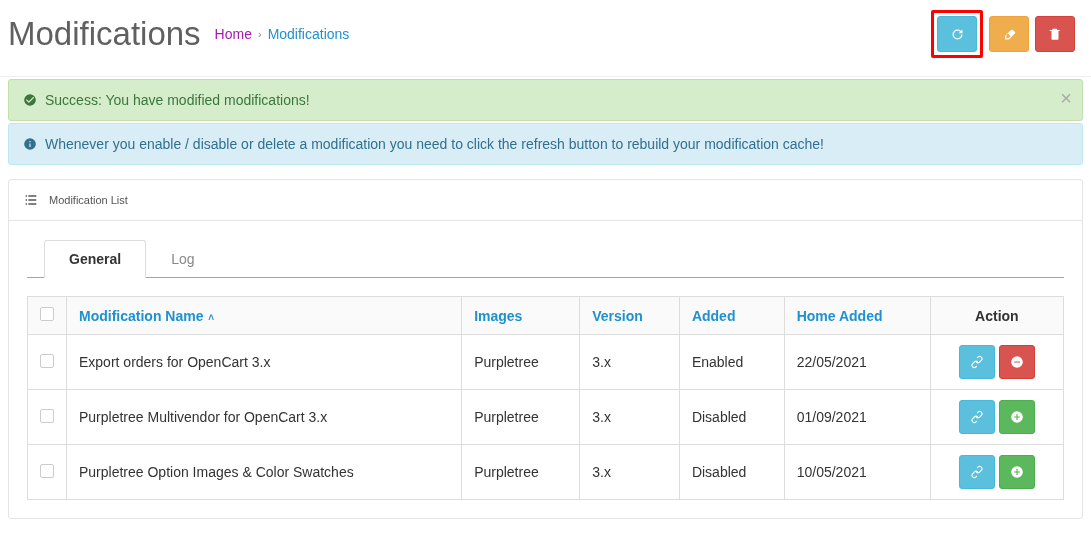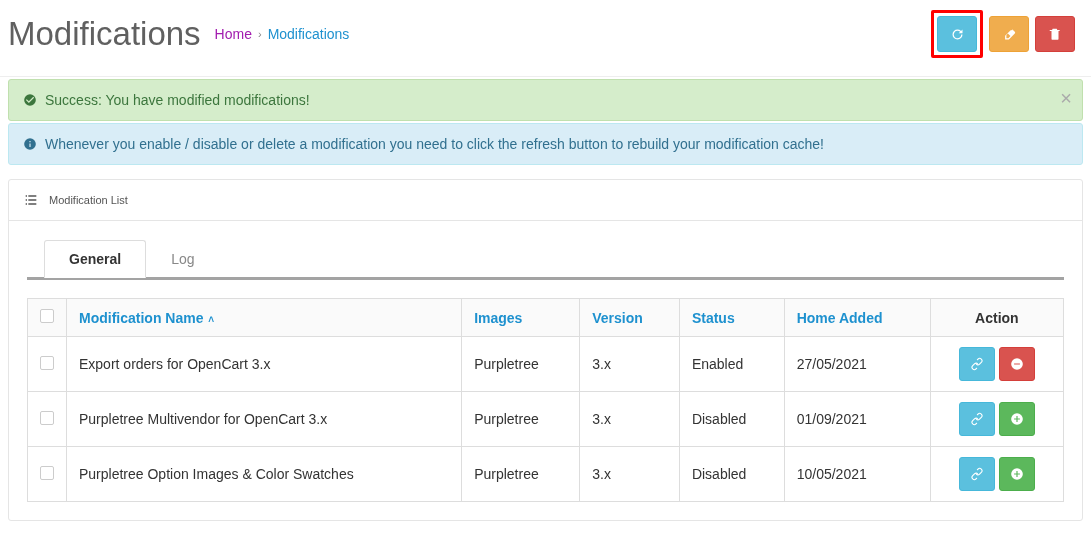--- a/index.html
+++ b/index.html
@@ -19,21 +19,21 @@
 .btn-green { background: #5cb85c; border-color: #4cae4c; }
 .btn svg { fill: #fff; }
 .highlight-box { border: 3px solid #ff0000; padding: 3px; border-radius: 2px; }
 .alert { margin: 2px 8px 0 8px; padding: 12px 14px; border-radius: 3px; position: relative; display: flex; align-items: center; gap: 8px; }
 .alert-success { background: #d5edcb; border: 1px solid #c0e0ae; color: #3c763d; }
 .alert-info { background: #d9edf7; border: 1px solid #bce8f1; color: #31708f; }
 .alert .close { position: absolute; right: 10px; top: 8px; background: none; border: none; font-size: 20px; color: #aaa; cursor: pointer; line-height: 1; }
 .panel { margin: 14px 8px 0 8px; border: 1px solid #e5e5e5; border-radius: 3px; }
 .panel-heading { padding: 12px 14px; display: flex; align-items: center; gap: 10px; border-bottom: 1px solid #e5e5e5; color: #555; font-size: 11px; }
 .panel-body { padding: 18px; }
-.tabs { display: flex; border-bottom: 3px solid #a3a3a3; margin-bottom: 18px; padding-left: 17px; }
+.tabs { display: flex; border-bottom: 1px solid #a3a3a3; margin-bottom: 18px; padding-left: 17px; }
 .tab { padding: 10px 24px; cursor: pointer; color: #888; border: 1px solid transparent; border-bottom: none; position: relative; top: 1px; }
 .tab.active { border-color: #ddd; border-bottom: 1px solid #fff; border-radius: 3px 3px 0 0; color: #333; font-weight: 600; background: #fff; }
 table { width: 100%; border-collapse: collapse; padding-left: 21px; }
 th, td { border: 1px solid #ddd; padding: 10px 12px; text-align: left; vertical-align: middle; }
 th { background: #fafafa; font-weight: bold; color: #1e91cf; }
 th.checkbox-col, td.checkbox-col { width: 30px; text-align: center; }
 th.action-col, td.action-col { text-align: center; color: #333; }
 th a { color: #1e91cf; text-decoration: none; }
 .action-btns { display: inline-flex; gap: 4px; justify-content: flex-end; }
 .action-btns .btn { width: 36px; height: 34px; }
@@ -101,33 +101,33 @@
       <div class="tab active">General</div>
       <div class="tab">Log</div>
     </div>
     <table>
       <thead>
         <tr>
           <th class="checkbox-col"><input type="checkbox" style=""></th>
           <th><a href="#"><span>Modification Name</span><span class="caret-up"> ˄</span></a></th>
           <th><a href="#">Images</a></th>
           <th><a href="#">Version</a></th>
-          <th><a href="#">Status</a></th>
+          <th><a href="#">Added</a></th>
           <th><a href="#">Home Added</a></th>
           <th class="action-col">Action</th>
         </tr>
       </thead>
       <tbody id="table-body">
       <tr>
               <td class="checkbox-col"><input type="checkbox" style=""></td>
               <td>Export orders for OpenCart 3.x</td>
               <td>Purpletree</td>
               <td>3.x</td>
               <td>Enabled</td>
-              <td>27/05/2021</td>
+              <td>22/05/2021</td>
               <td class="action-col"><div class="action-btns">
                   <button class="btn btn-blue">
                     <svg width="14" height="14" viewBox="0 0 24 24" fill="#fff">
                       <path d="M10 13a5 5 0 007.07 0l3-3a5 5 0 00-7.07-7.07l-1.5 1.5 1.41 1.41 1.5-1.5a3 3 0 114.24 4.24l-3 3a3 3 0 01-4.24 0L10 13zm4-2a5 5 0 00-7.07 0l-3 3a5 5 0 007.07 7.07l1.5-1.5-1.41-1.41-1.5 1.5a3 3 0 11-4.24-4.24l3-3a3 3 0 014.24 0L14 11z"></path>
                     </svg>
                   </button>
                   <button class="btn btn-red">
                     <svg width="14" height="14" viewBox="0 0 24 24" fill="#fff">
                       <path d="M12 2a10 10 0 100 20 10 10 0 000-20zm5 11H7v-2h10v2z"></path>
                     </svg>

